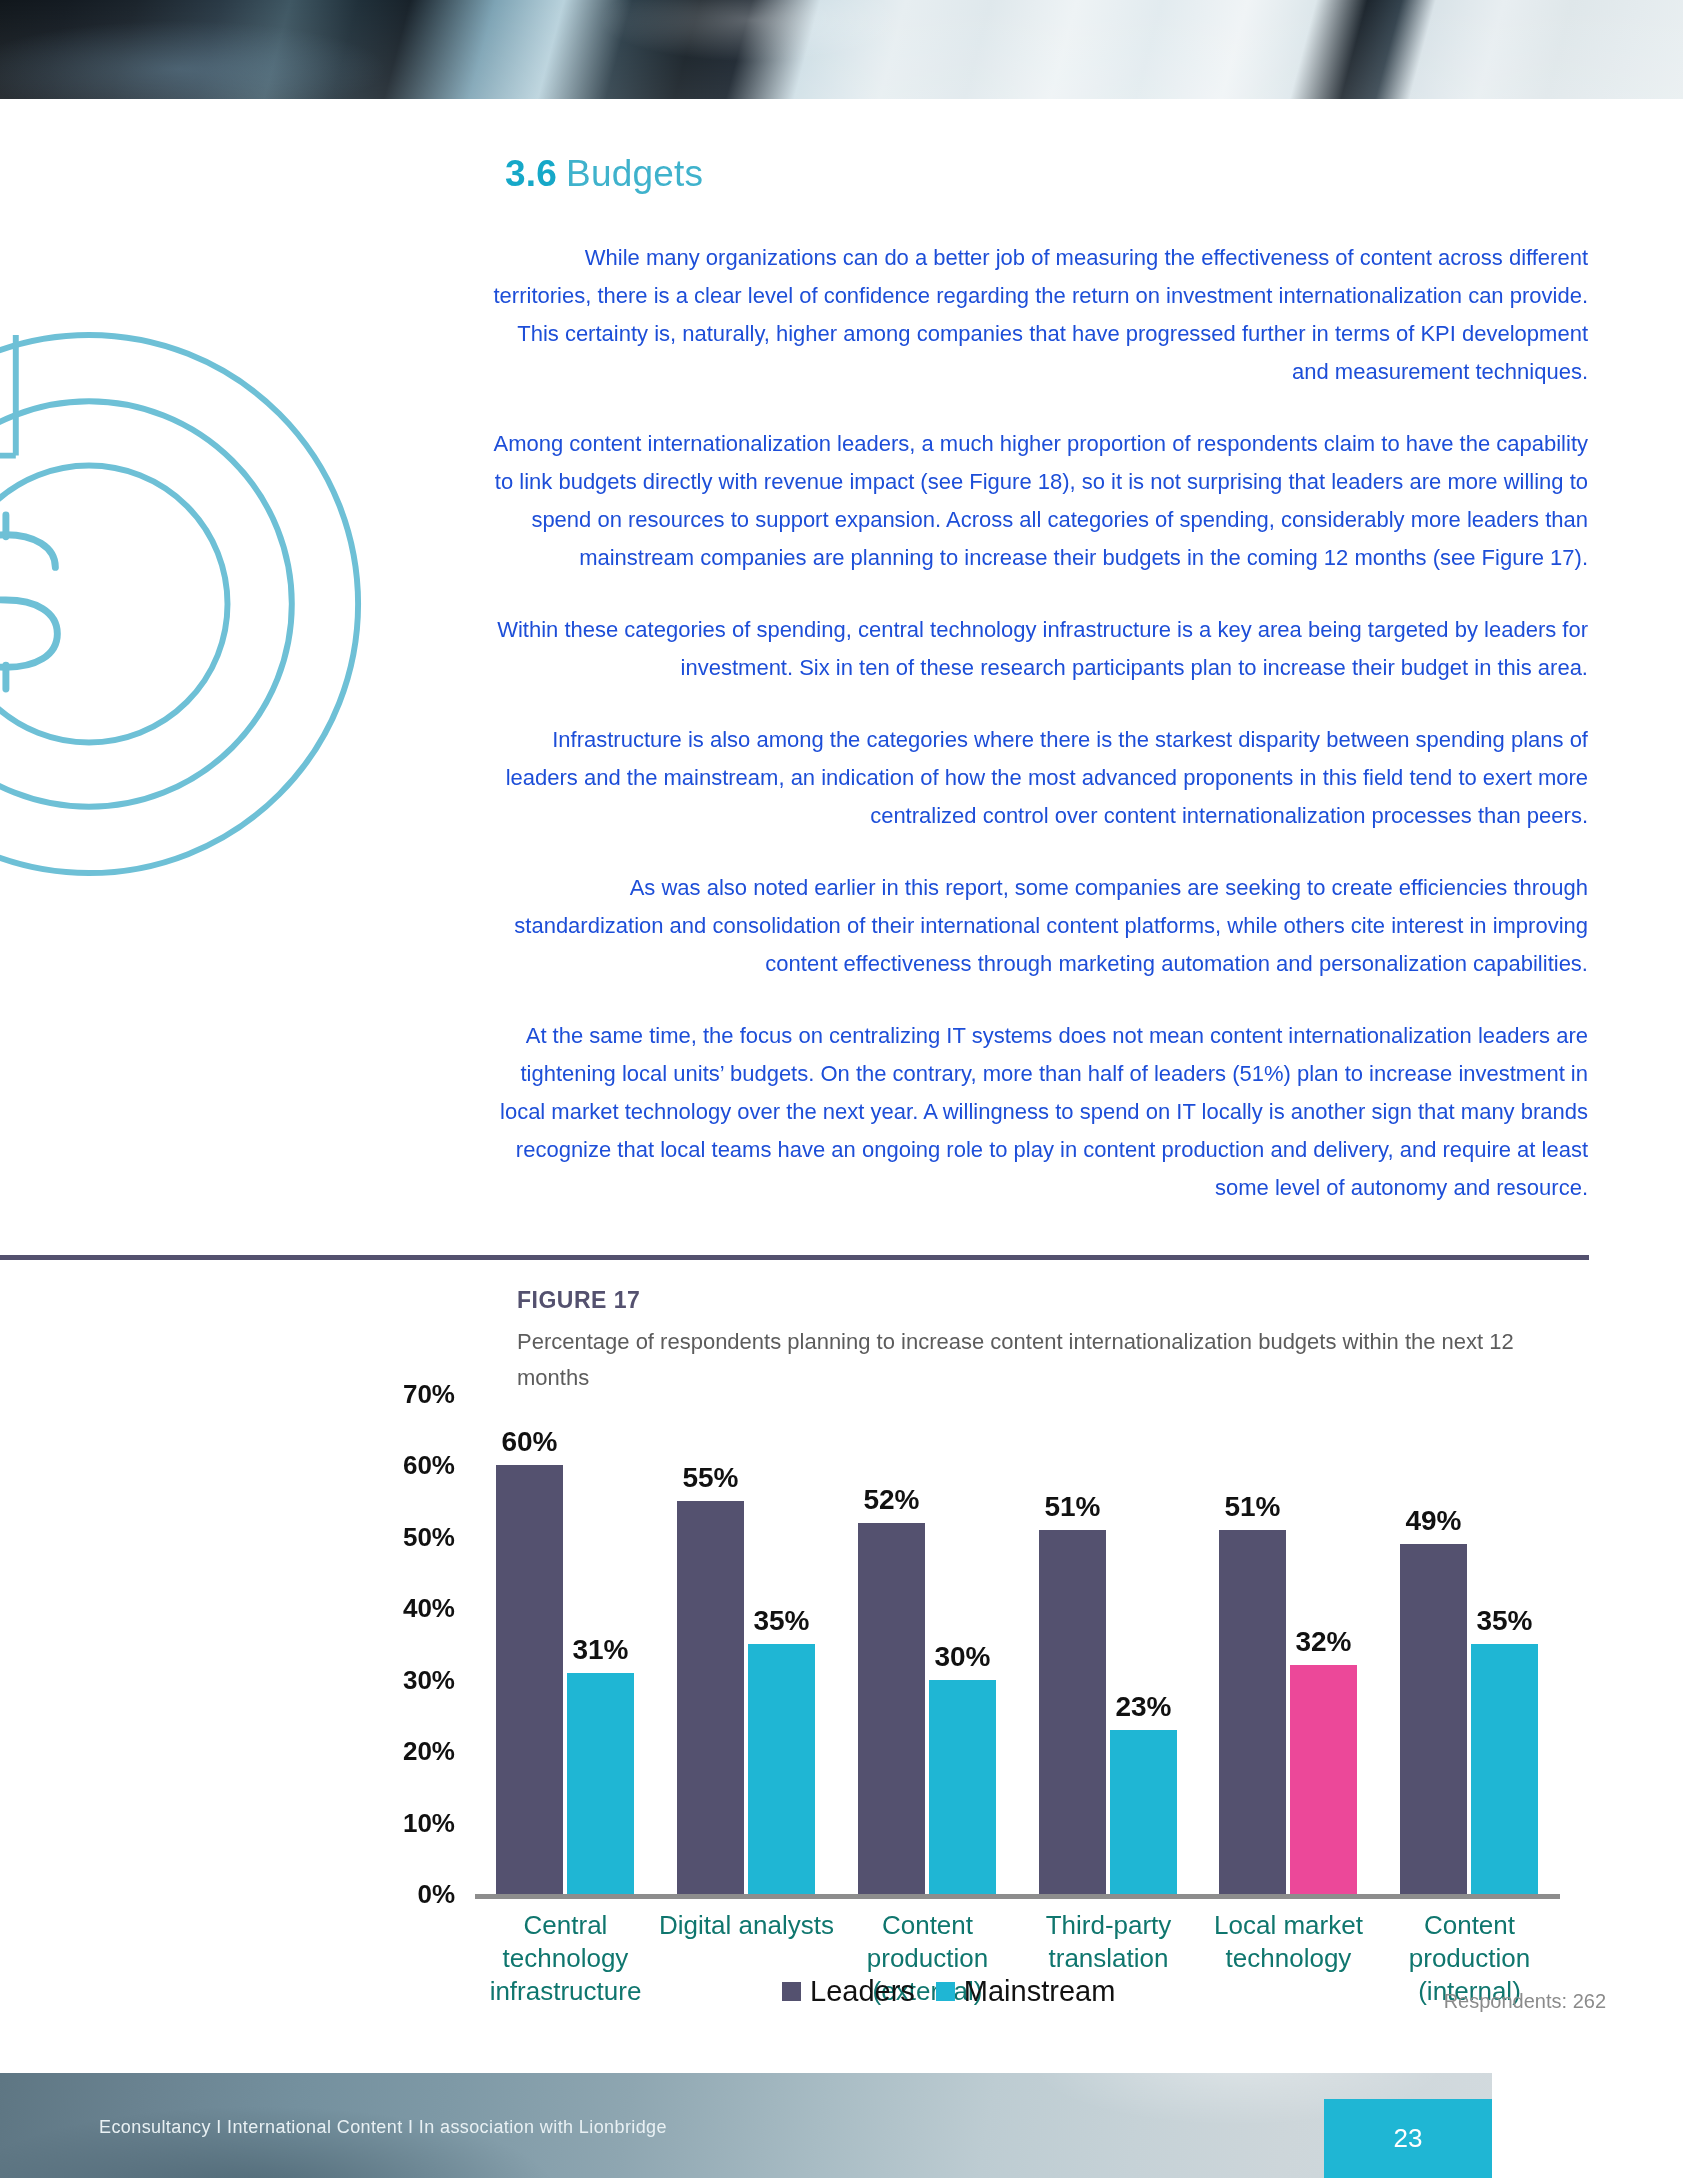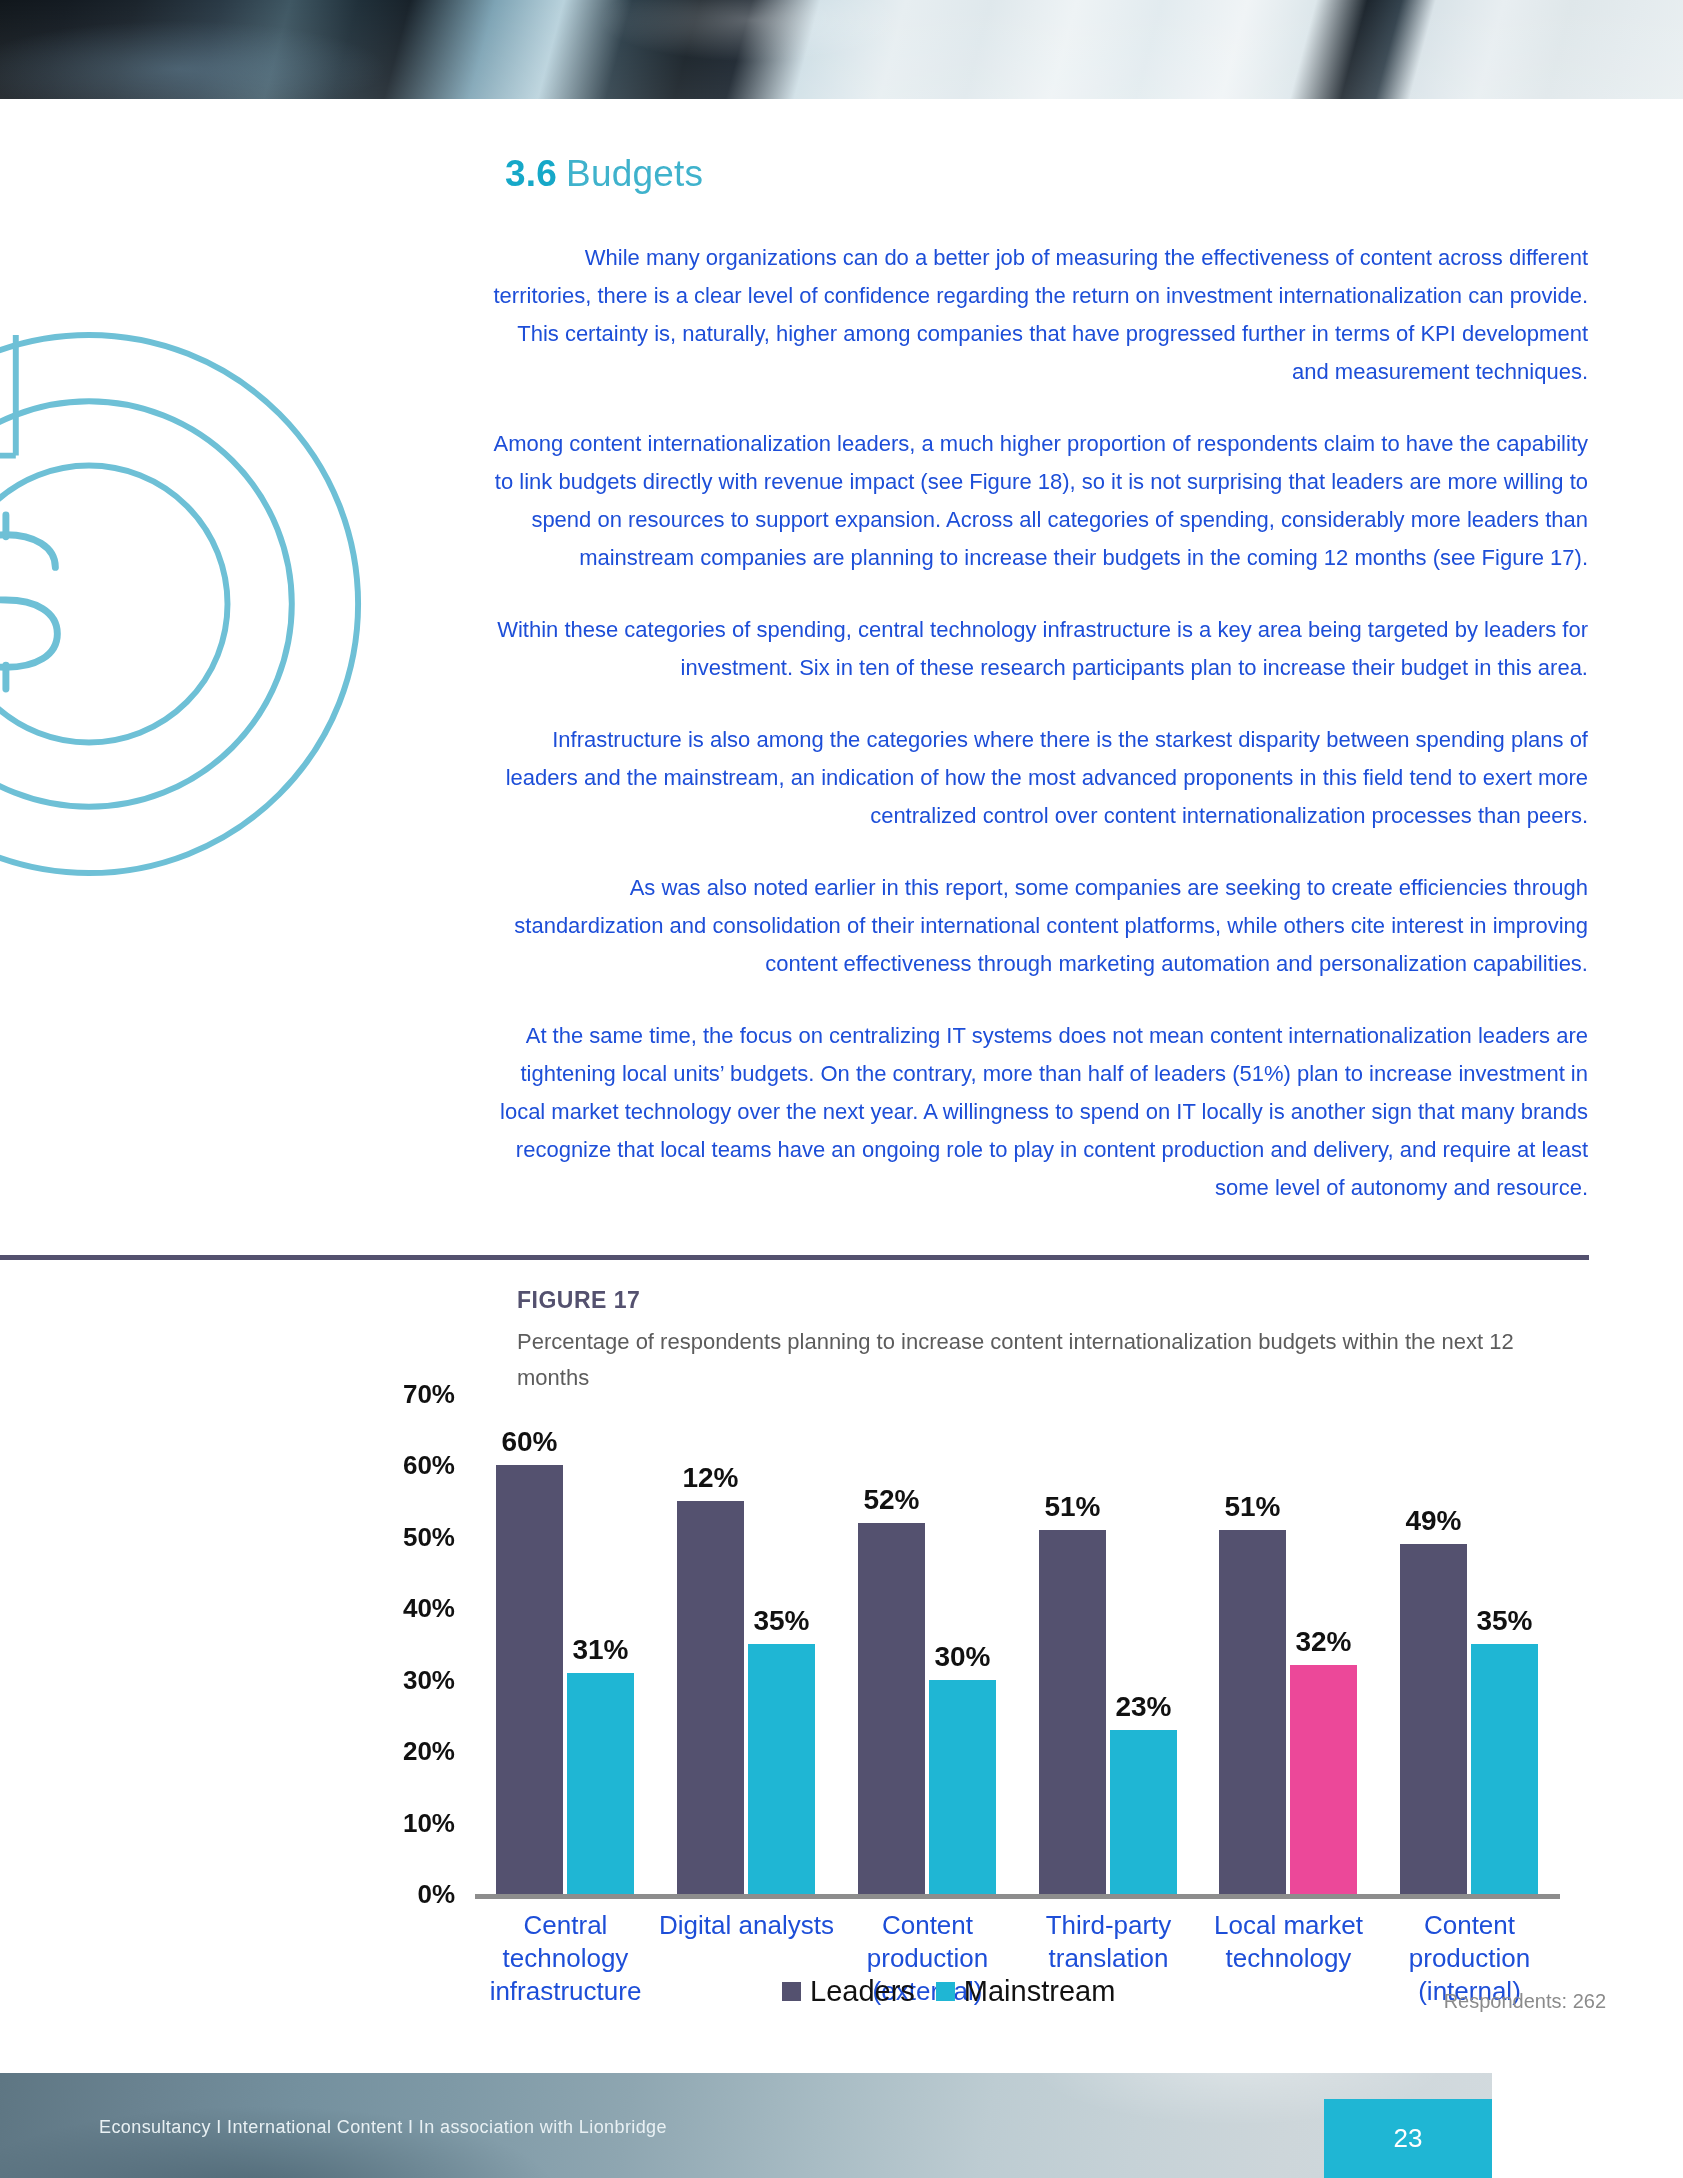--- a/index.html
+++ b/index.html
@@ -184,21 +184,21 @@
     font-weight: bold;
     color: #111111;
     white-space: nowrap;
   }
   .cat-label {
     position: absolute;
     top: 515px;
     text-align: center;
     font-size: 26px;
     line-height: 33px;
-    color: #1d4ed8;
+    color: #0f766e;
   }
 
   
   #legend {
     position: absolute;
     left: 782px;
     top: 1975px;
     display: flex;
     align-items: center;
     gap: 21px;
@@ -339,21 +339,21 @@
           <span class="bar-label">31%</span>
         </div>
         <div class="cat-label" style="left: 0px; width: 181px;">
           <div>Central</div>
           <div>technology</div>
           <div>infrastructure</div>
         </div>
       </div>
       <div class="group" style="left: 181px; width: 181px;">
         <div class="bar leaders" style="width: 67px; left: 21px; height: 393px; background: rgb(84, 81, 111);">
-          <span class="bar-label">12%</span>
+          <span class="bar-label">55%</span>
         </div>
         <div class="bar mainstream" style="width: 67px; left: 92px; height: 250px; background: rgb(31, 182, 212);">
           <span class="bar-label">35%</span>
         </div>
         <div class="cat-label" style="left: 0px; width: 181px;">
           <div>Digital analysts</div>
         </div>
       </div>
       <div class="group" style="left: 362px; width: 181px;">
         <div class="bar leaders" style="width: 67px; left: 21px; height: 371px; background: rgb(84, 81, 111);">

